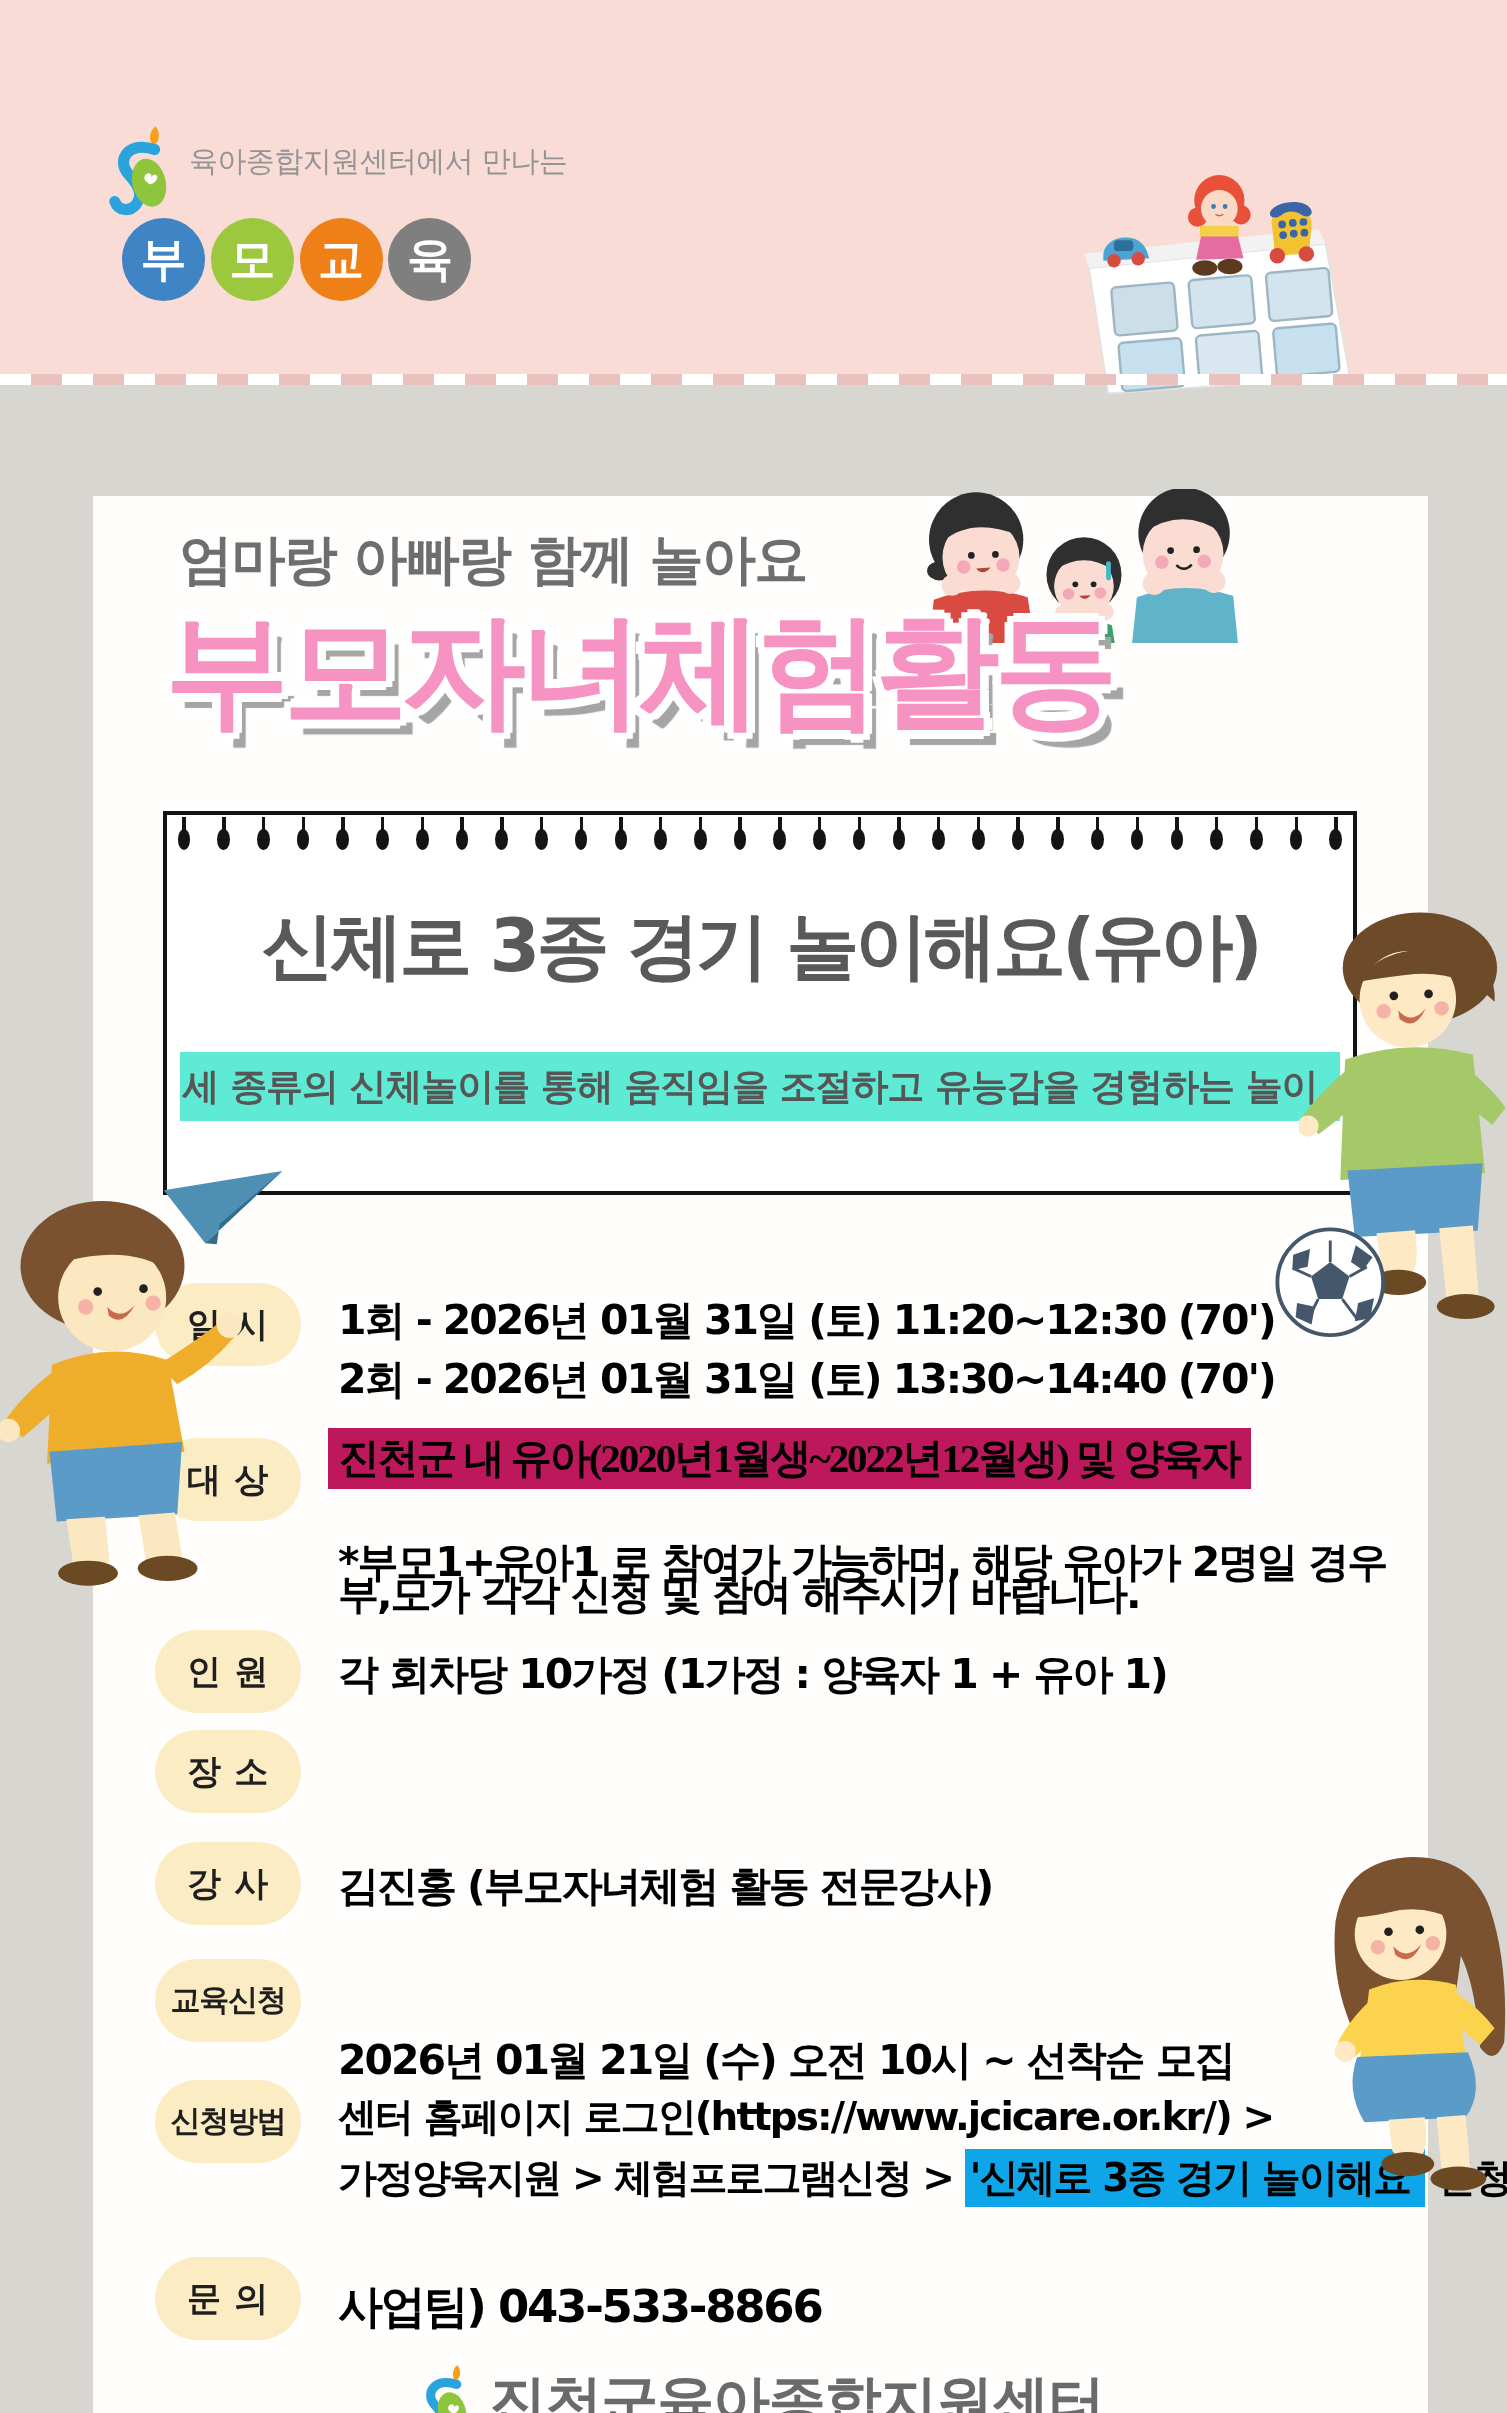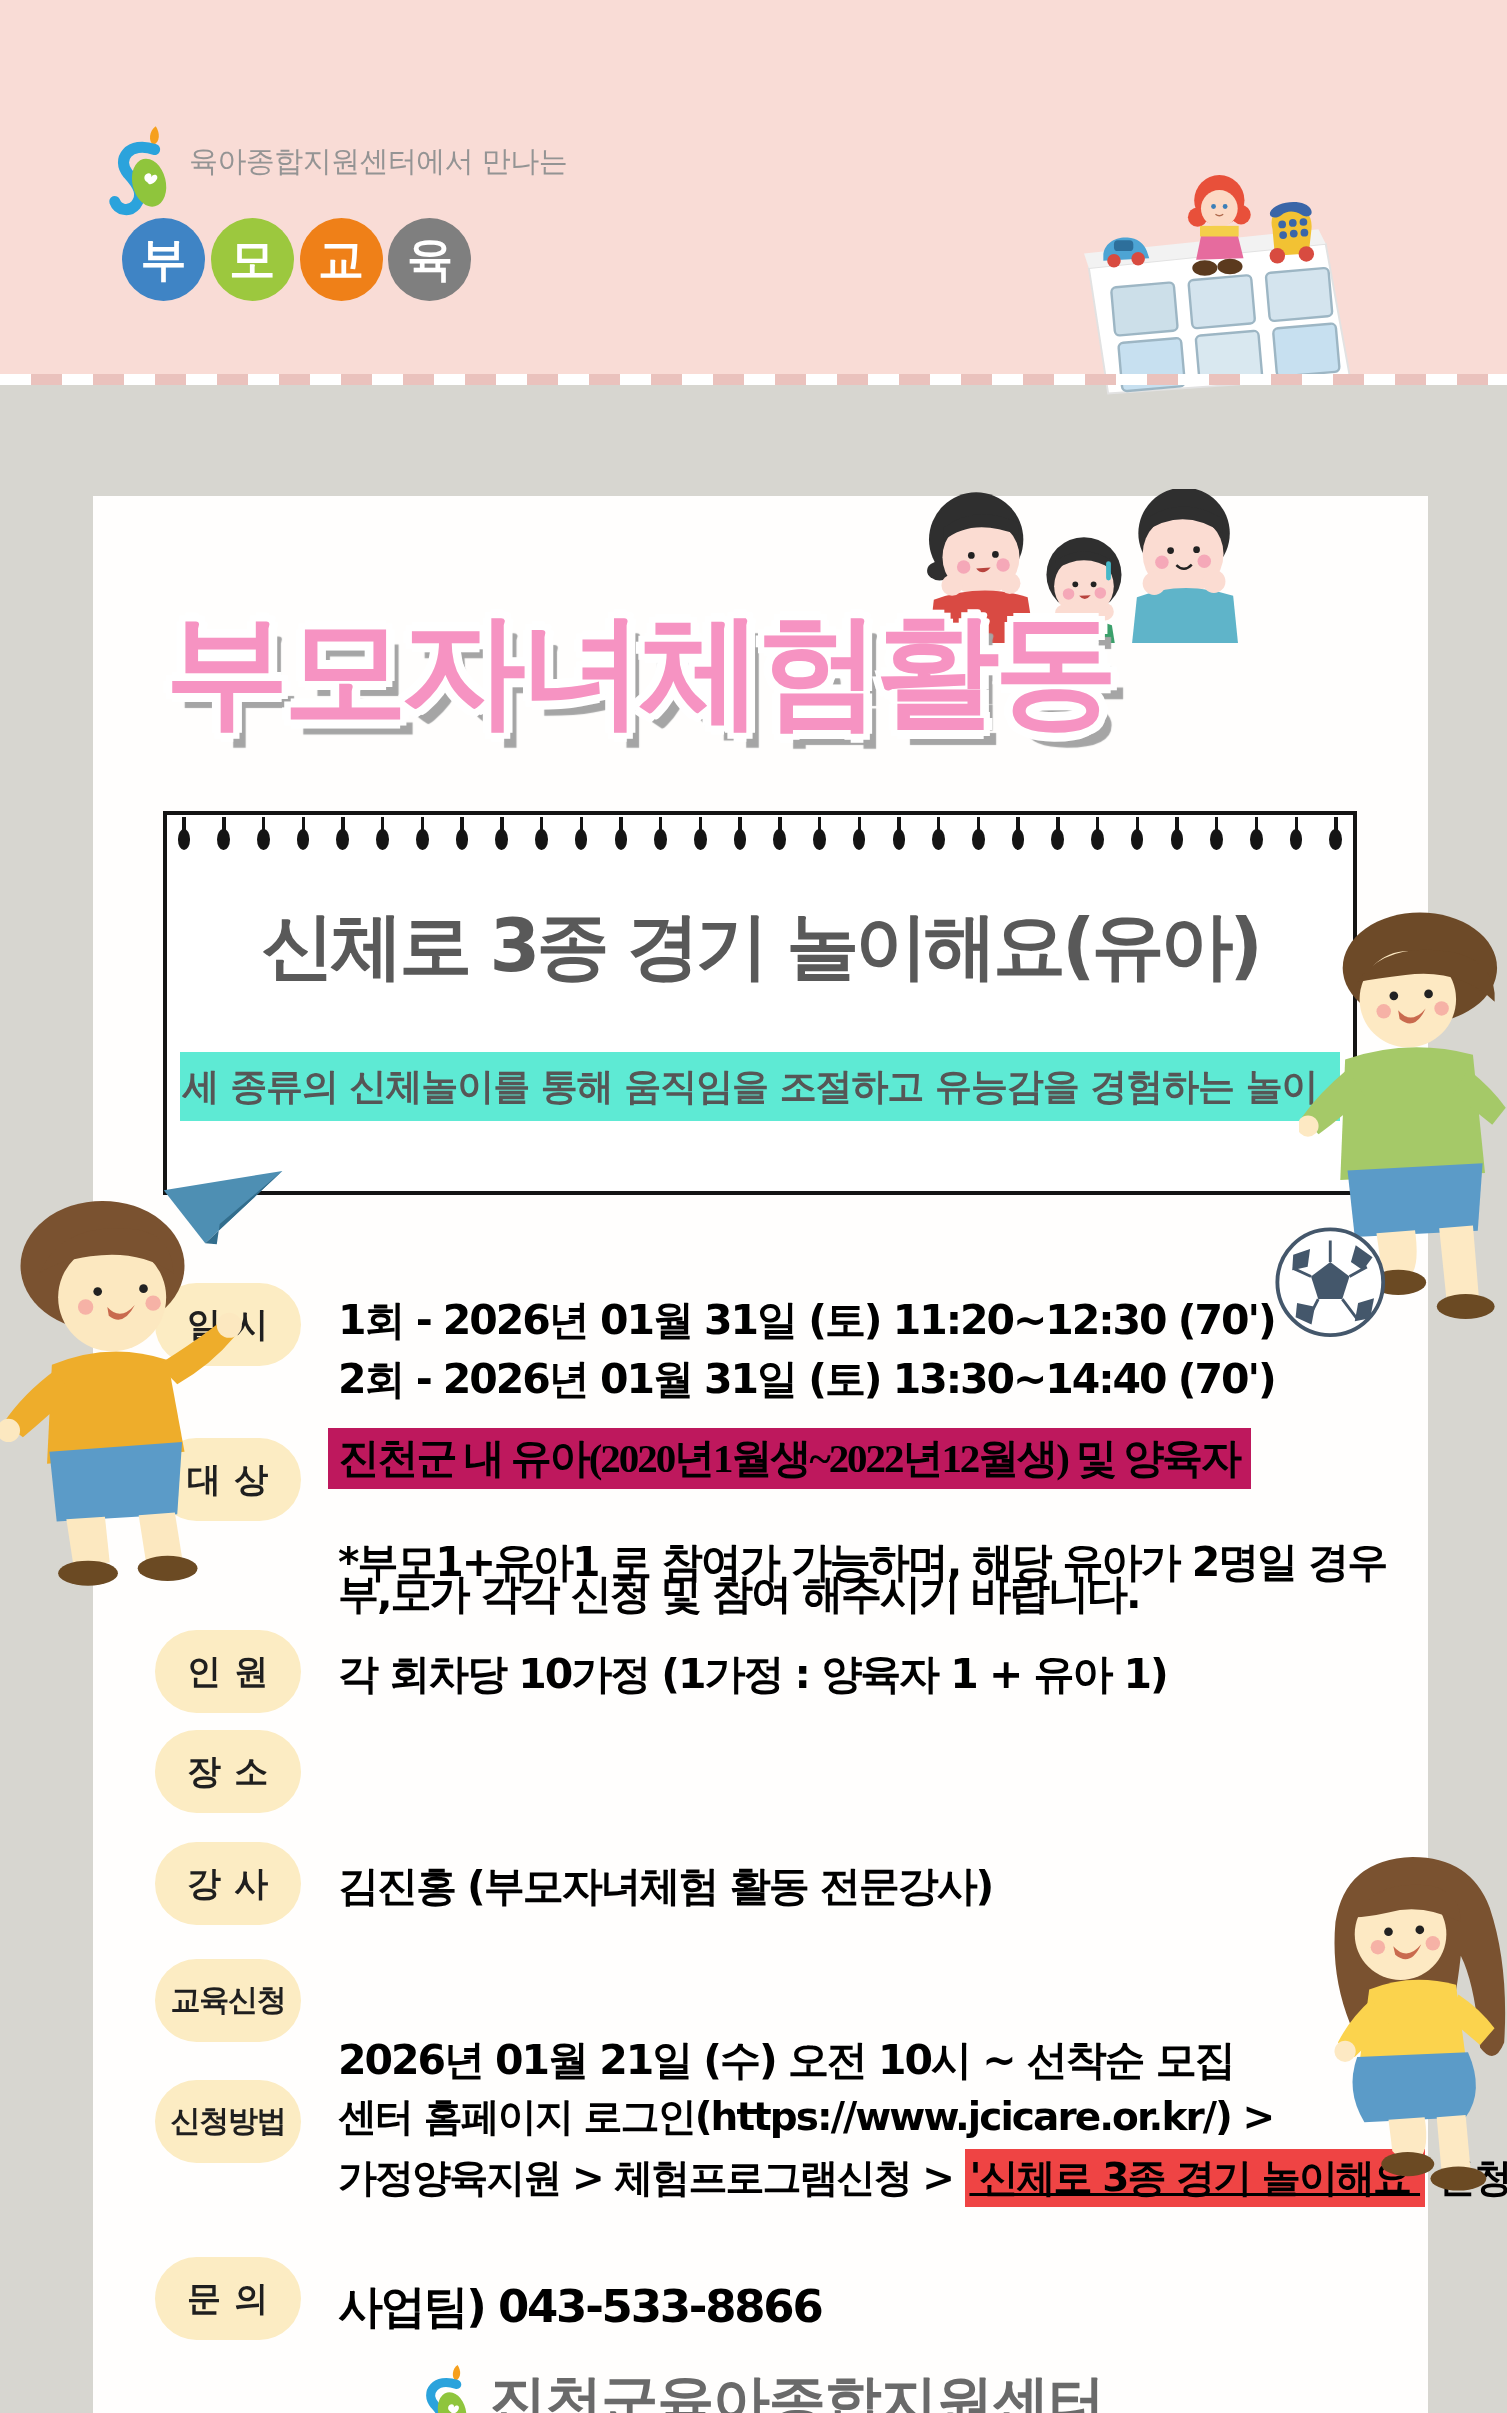--- a/index.html
+++ b/index.html
@@ -45,21 +45,21 @@
     padding:9.7px 2.9px;font-size:37px;font-weight:bold;color:#565656;letter-spacing:-0.03em;white-space:nowrap;}
 
   
   .pill{position:absolute;left:62px;width:146px;height:83px;background:#fcecc3;border-radius:42px;
     display:flex;align-items:center;justify-content:center;font-size:34px;font-weight:bold;color:#1f1f1f;
     letter-spacing:0.02em;white-space:pre;z-index:2;}
   .pill-sm{font-size:30px;letter-spacing:-0.04em;}
   .row-text{position:absolute;left:245px;font-size:41px;font-weight:bold;color:#000;
     letter-spacing:-0.05em;white-space:nowrap;z-index:2;}
   .hl-yellow-pale{background:#be185d;padding:6.8px 10.6px 7.7px 10.6px;font-family:Liberation Serif, serif;}
-  .hl-orange{background:#ef4444;padding:5.8px 4.8px 6.8px 4.8px;text-decoration:underline;}
+  .hl-orange{background:#0ea5e9;padding:5.8px 4.8px 6.8px 4.8px;}
 
   #pill-schedule{top:787px;} #schedule-line1{top:797px;} #schedule-line2{top:856px;}
   #pill-target{top:942px;} #target-line1{top:935px;left:235px;} #target-line2{top:1012px;margin-top:27px;} #target-line3{top:1071px;}
   #pill-capacity{top:1134px;} #capacity-line1{top:1151px;}
   #pill-place{top:1234px;} #place-line1{top:1251px;}
   #pill-instructor{top:1346px;} #instructor-line1{top:1363px;}
   #pill-apply-date{top:1463px;} #apply-date-line1{top:1537px;}
   #pill-apply-method{top:1584px;} #apply-method-line1{top:1594px;font-size:39px;} #apply-method-line2{top:1655px;font-size:39px;}
   #pill-contact{top:1761px;} #contact-line1{top:1781px;font-size:45px;}
 
@@ -181,20 +181,21 @@
           <circle cx="586" cy="126" r="7" fill="#222"></circle>
         <circle cx="514" cy="152" r="14" fill="#f5a8b8"></circle>
           <circle cx="602" cy="150" r="14" fill="#f5a8b8"></circle>
         <path d="M544 158 Q560 174 576 157" stroke="#222" stroke-width="5" fill="none"></path>
         <path d="M462 225 Q558 188 662 222 L672 320 L452 320 Z" fill="#5fb4c9"></path>
         <circle cx="498" cy="196" r="24" fill="#fbdcd2"></circle>
           <circle cx="622" cy="192" r="24" fill="#fbdcd2"></circle>
       </g>
     </svg>
 
+    <div id="hero-tagline">엄마랑 아빠랑 함께 놀아요</div>
     <div id="hero-title">부모자녀체험활동</div>
 
     <div id="program-box">
       <div id="pins-row">
           <div class="pin"></div>
           <div class="pin"></div>
           <div class="pin"></div>
           <div class="pin"></div>
           <div class="pin"></div>
           <div class="pin"></div>

